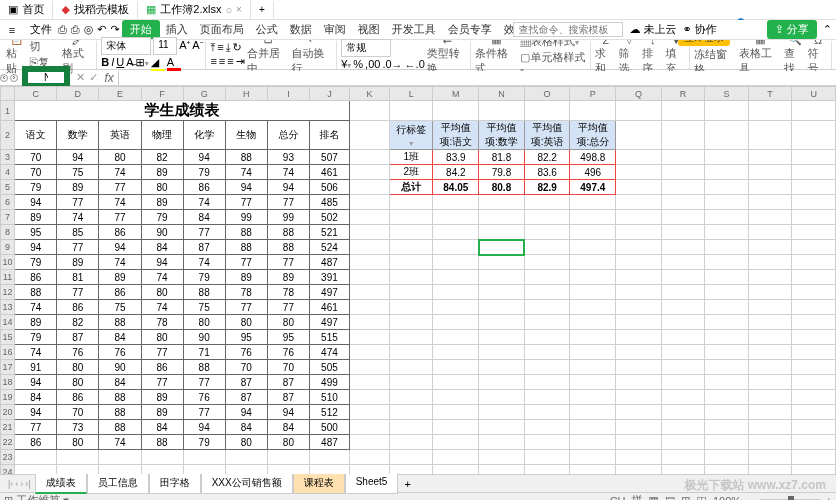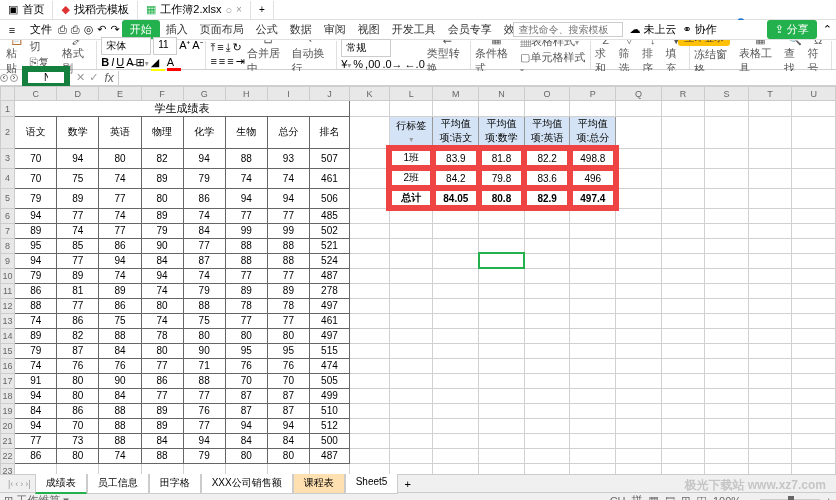--- a/index.html
+++ b/index.html
@@ -29,23 +29,23 @@
 .formula-bar{height:16px;background:#fff;display:flex;align-items:center;border-bottom:1px solid #d0d0d0;}
 .name-box{width:48px;border:6px solid #15803d;padding:0 16px;font-size:10px;margin:0 4px;}
 .fx{padding:0 4px;font-size:12px;font-style:italic;color:#666;}
 .grid-area{background:#fff;height:388px;overflow:auto;position:relative;}
 table{border-collapse:collapse;}
 .hdr-row td{background:#e8e8e8;border:1px solid #ccc;text-align:center;font-size:9px;color:#666;height:14px;}
 .corner{width:20px;background:#e8e8e8;border:1px solid #ccc;}
 .row-hdr{width:20px;background:#e8e8e8;border:1px solid #ccc;text-align:center;font-size:9px;color:#666;}
 .cell{border:1px solid #d0d0d0;height:15px;text-align:center;font-size:10px;padding:0 2px;min-width:40px;}
 .cell.bordered{border:1px solid #666;}
-.title-cell{font-weight:normal;font-size:11px;}
+.title-cell{font-weight:bold;font-size:15px;}
 .pivot-hdr{background:#d4e3f5;border:1px solid #999;font-size:10px;text-align:center;padding:0 4px;}
-.pivot-cell{border:6px solid #ef4444;font-size:10px;text-align:center;}
+.pivot-cell{border:1px solid #ef4444;font-size:10px;text-align:center;}
 .pivot-total{font-weight:bold;}
 .active-cell{border:2px solid #22b14c !important;background:#fff;}
 .nav-reject{position:absolute;left:2px;top:8px;display:flex;flex-direction:column;gap:14px;}
 .nav-arrow{width:8px;height:8px;border:1px solid #999;border-radius:50%;font-size:7px;display:flex;align-items:center;justify-content:center;}
 .sheet-tabs{height:18px;background:#f0f0f0;display:flex;align-items:center;border-top:1px solid #ccc;padding-left:4px;}
 .sheet-nav{display:flex;gap:2px;padding:0 4px;}
 .sheet-nav span{font-size:9px;color:#999;}
 .sheet-tab{padding:2px 10px;font-size:10px;border:1px solid #ccc;background:#fff;}
 .sheet-tab.active{background:#fff;border-bottom:2px solid #22b14c;}
 .sheet-tab.hl{background:#ffe0b0;}
@@ -512,21 +512,21 @@
       <tbody>
         <tr>
           <td class="row-hdr">11</td>
           <td class="cell bordered">86</td>
           <td class="cell bordered">81</td>
           <td class="cell bordered">89</td>
           <td class="cell bordered">74</td>
           <td class="cell bordered">79</td>
           <td class="cell bordered">89</td>
           <td class="cell bordered">89</td>
-          <td class="cell bordered">278</td>
+          <td class="cell bordered">391</td>
           <td class="cell"></td>
           <td class="cell"></td>
           <td class="cell"></td>
           <td class="cell"></td>
           <td class="cell"></td>
           <td class="cell"></td>
           <td class="cell"></td>
           <td class="cell"></td>
           <td class="cell"></td>
           <td class="cell"></td>

